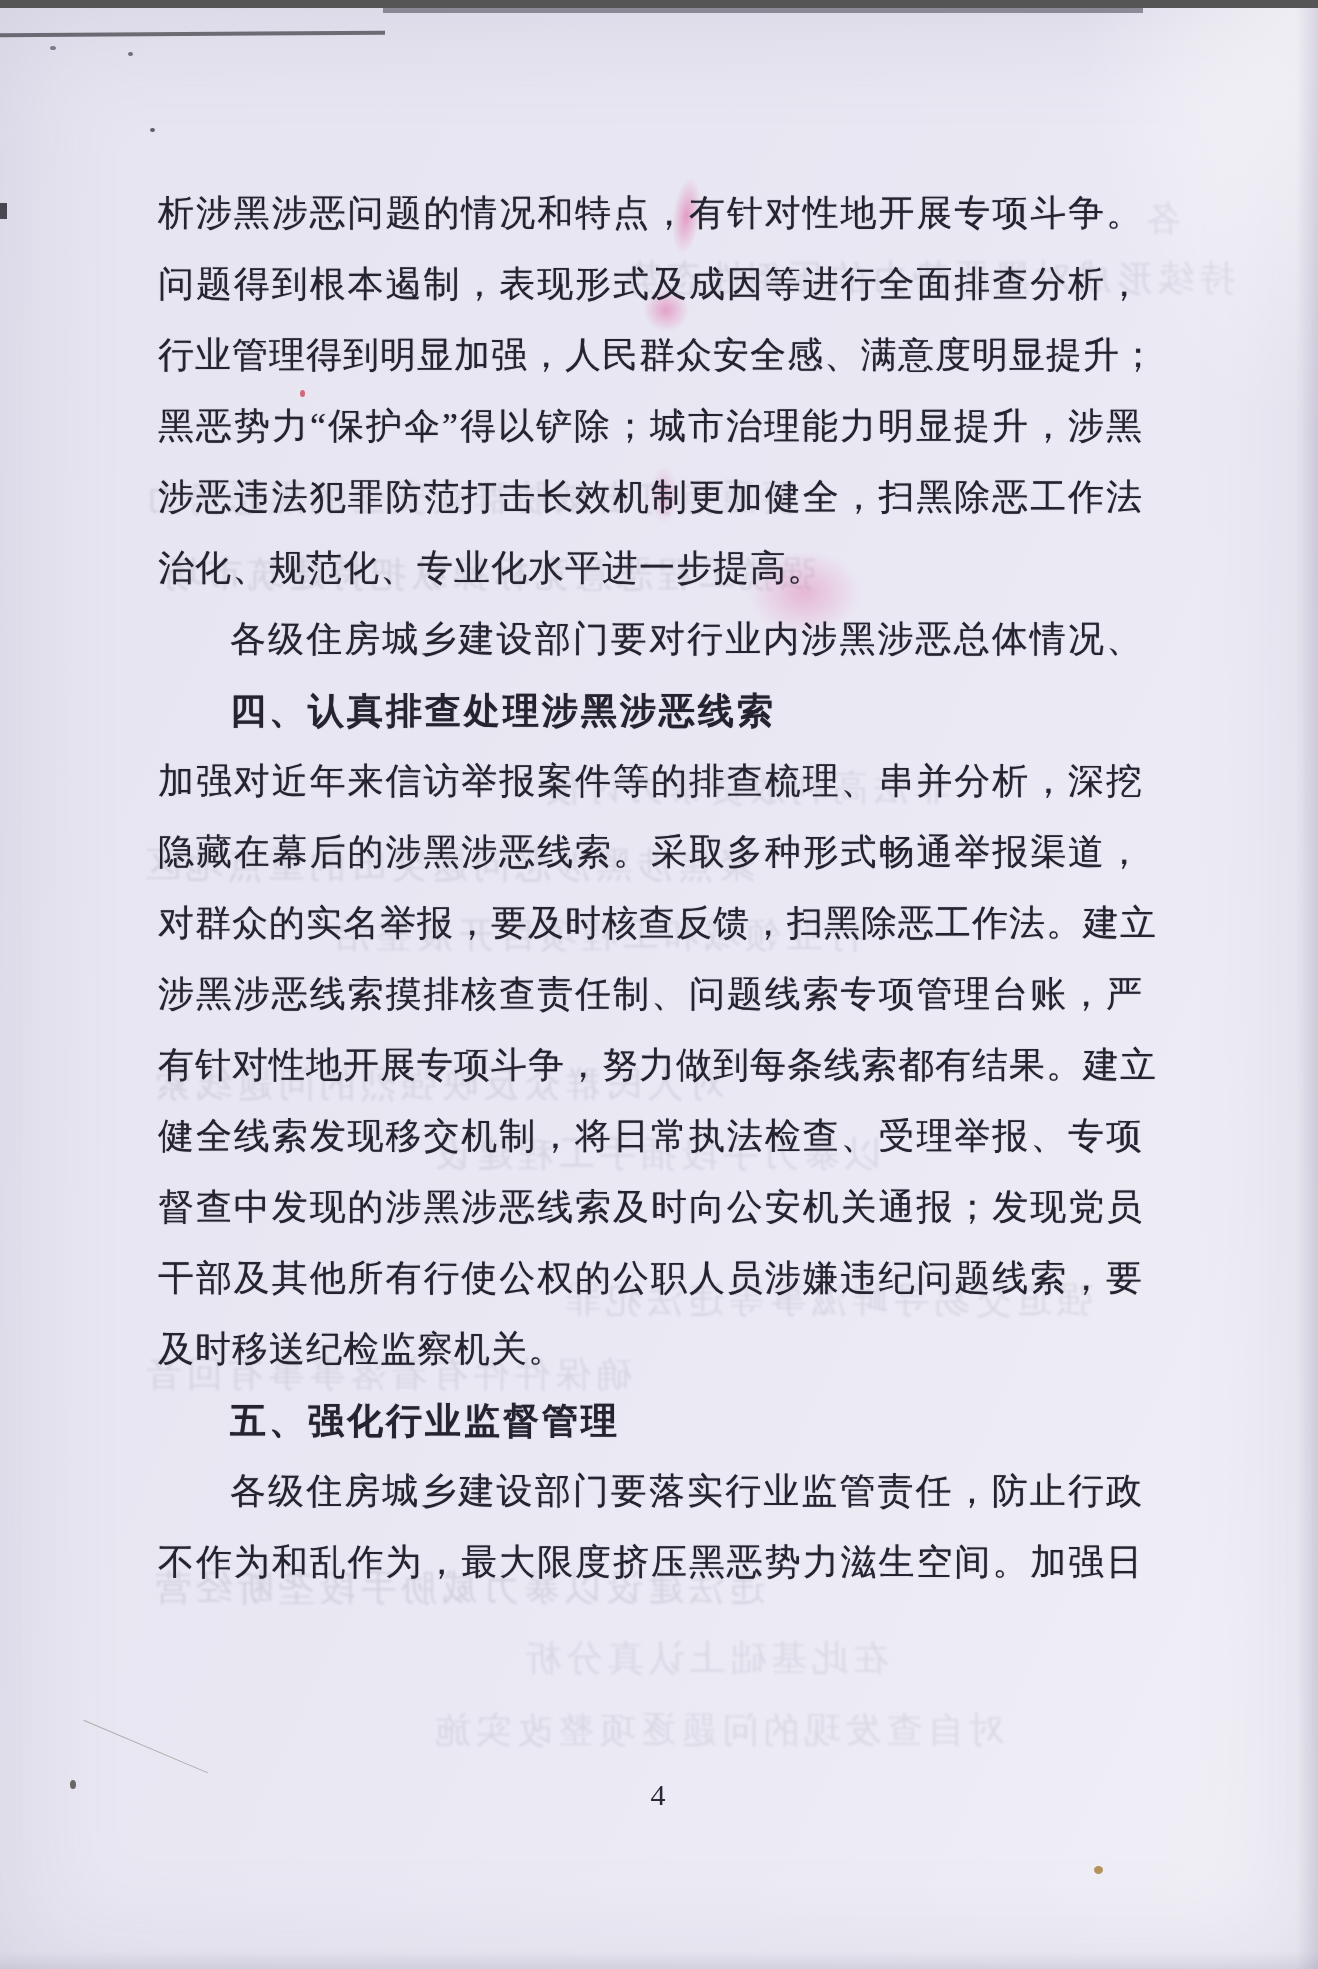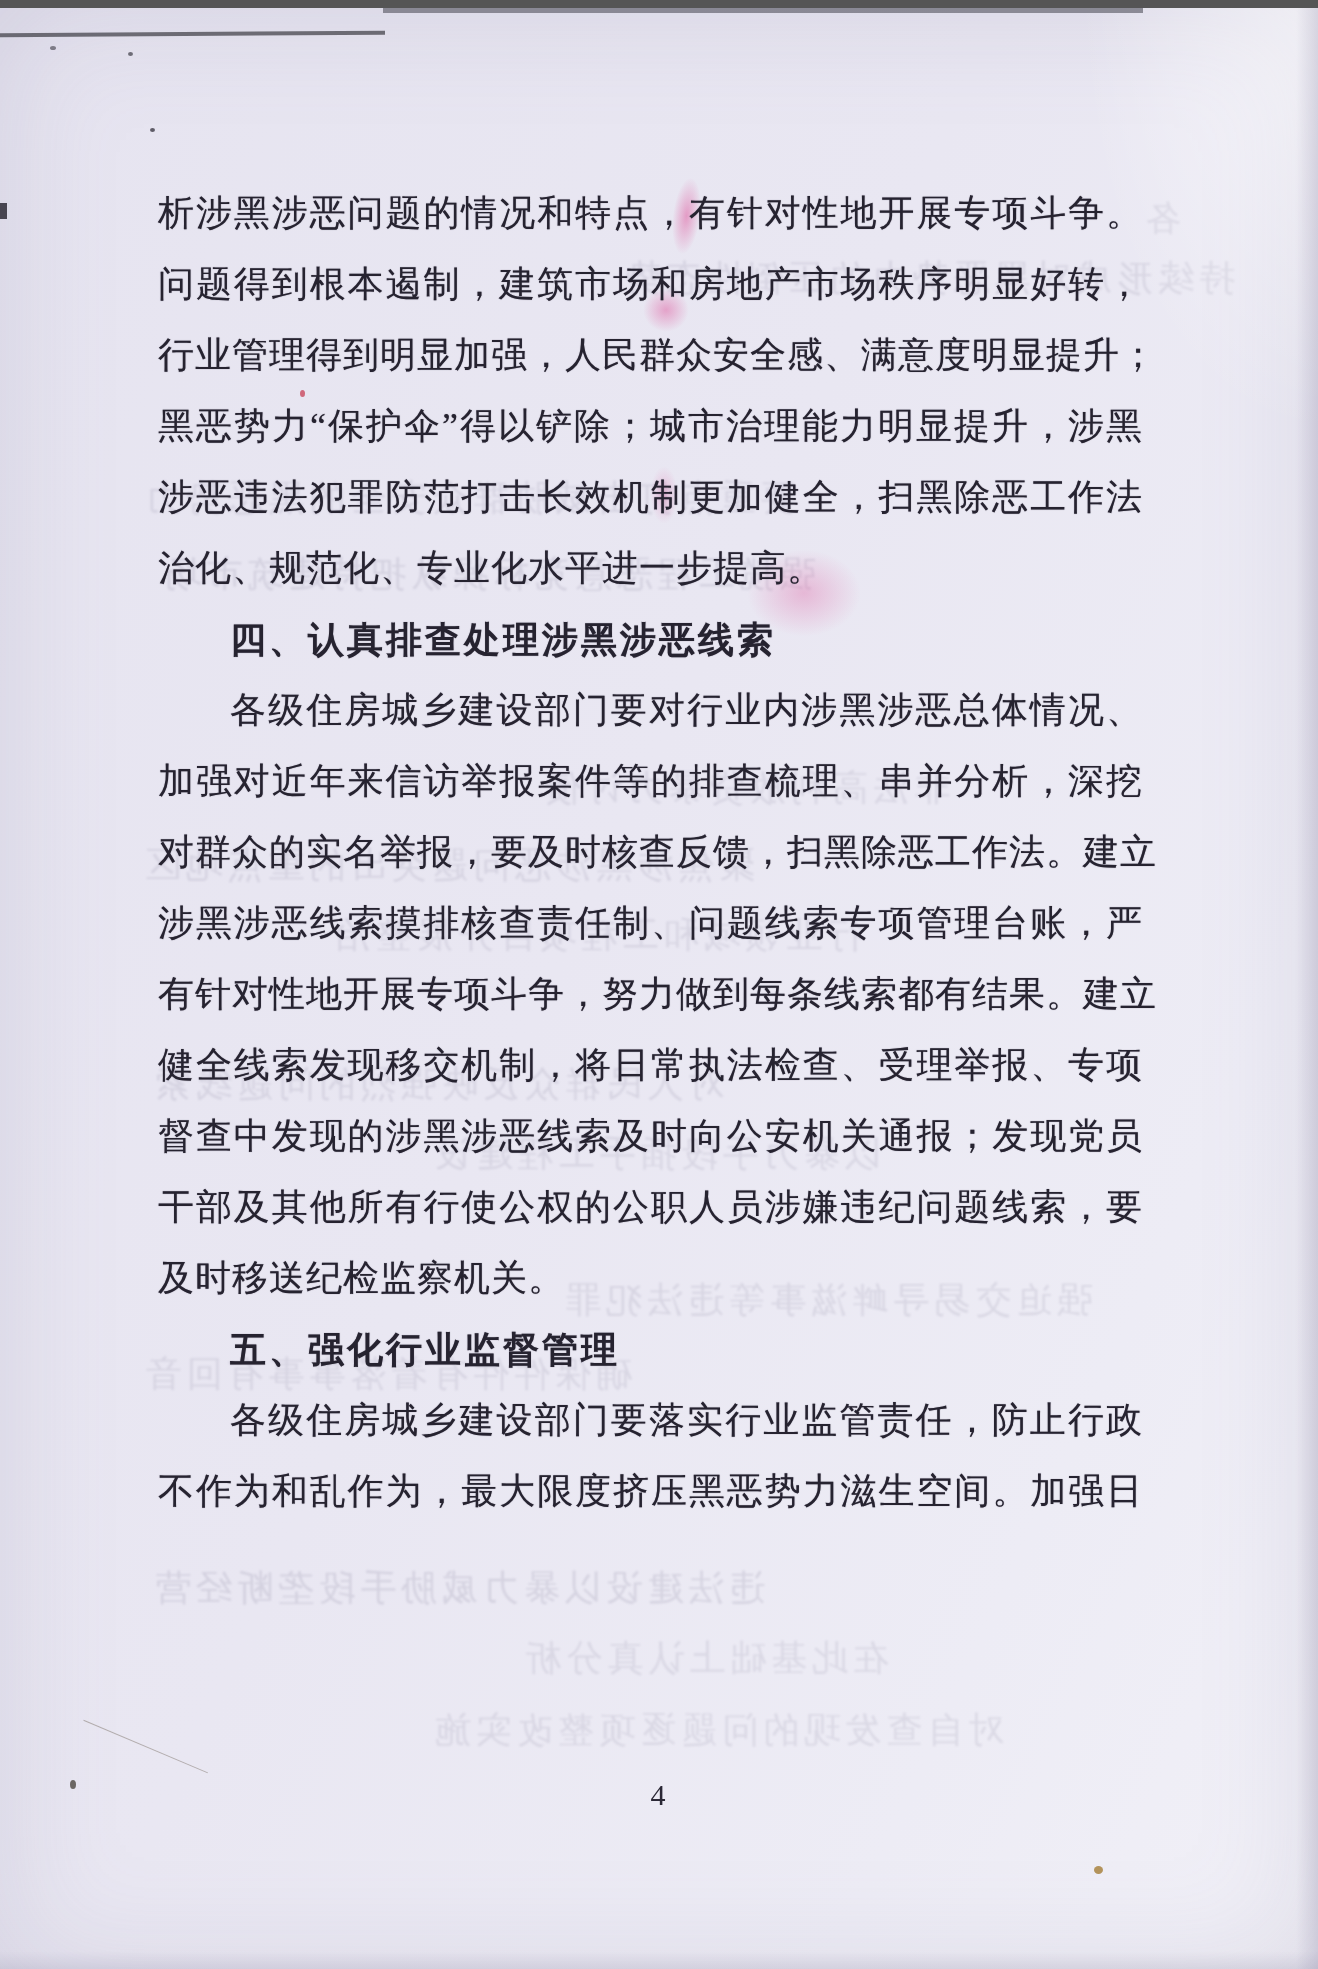--- a/index.html
+++ b/index.html
@@ -99,28 +99,29 @@
               background:radial-gradient(ellipse at center,var(--stain,#e06aa8) 0%,rgba(224,106,168,0) 70%);opacity:.35;"></div>
   <div class="artifact stain" style="left:745px;top:540px;width:118px;height:90px;z-index:2;
               background:radial-gradient(ellipse at center,var(--stain,#e06aa8) 0%,rgba(224,106,168,0) 68%);opacity:.38;"></div>
   <div class="artifact stain" style="left:300px;top:382px;width:5px;height:7px;background:#c9485e;opacity:.8;z-index:2;"></div>
   <div class="artifact stain" style="left:1094px;top:1858px;width:9px;height:8px;background:#a8823f;opacity:.85;z-index:2;"></div>
   <div class="artifact stain" style="left:70px;top:1772px;width:6px;height:9px;background:#55504a;opacity:.85;z-index:2;"></div>
   <div class="artifact" style="left:78px;top:1738px;width:135px;height:1px;border-top:1px solid rgba(125,115,105,.5);transform:rotate(23deg);z-index:2;"></div>
 
   <div class="text-block">
       <div class="line">析涉黑涉恶问题的情况和特点，有针对性地开展专项斗争。</div>
-      <div class="line">问题得到根本遏制，建筑市场和房地产市场秩序明显好转，</div>
+      <div class="line">问题得到根本遏制，表现形式及成因等进行全面排查分析，</div>
       <div class="line">行业管理得到明显加强，人民群众安全感、满意度明显提升；</div>
       <div class="line">黑恶势力“保护伞”得以铲除；城市治理能力明显提升，涉黑</div>
       <div class="line">涉恶违法犯罪防范打击长效机制更加健全，扫黑除恶工作法</div>
       <div class="line nojust">治化、规范化、专业化水平进一步提高。</div>
+      <div class="line indent">各级住房城乡建设部门要对行业内涉黑涉恶总体情况、</div>
       <div class="line heading indent nojust">四、认真排查处理涉黑涉恶线索</div>
-      <div class="line indent">各级住房城乡建设部门要对行业内涉黑涉恶总体情况、</div>
       <div class="line">加强对近年来信访举报案件等的排查梳理、串并分析，深挖</div>
+      <div class="line">隐藏在幕后的涉黑涉恶线索。采取多种形式畅通举报渠道，</div>
       <div class="line">对群众的实名举报，要及时核查反馈，扫黑除恶工作法。建立</div>
       <div class="line">涉黑涉恶线索摸排核查责任制、问题线索专项管理台账，严</div>
       <div class="line">有针对性地开展专项斗争，努力做到每条线索都有结果。建立</div>
       <div class="line">健全线索发现移交机制，将日常执法检查、受理举报、专项</div>
       <div class="line">督查中发现的涉黑涉恶线索及时向公安机关通报；发现党员</div>
       <div class="line">干部及其他所有行使公权的公职人员涉嫌违纪问题线索，要</div>
       <div class="line nojust">及时移送纪检监察机关。</div>
       <div class="line heading indent nojust">五、强化行业监督管理</div>
       <div class="line indent">各级住房城乡建设部门要落实行业监管责任，防止行政</div>
       <div class="line">不作为和乱作为，最大限度挤压黑恶势力滋生空间。加强日</div>

